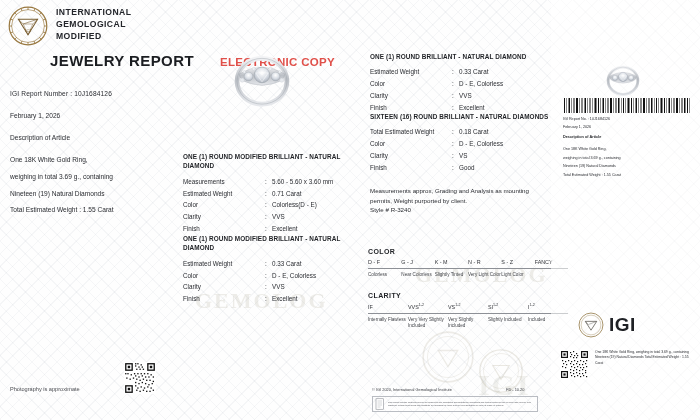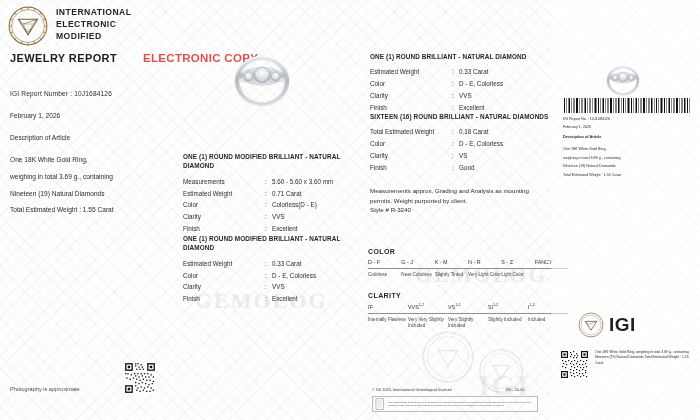--- a/index.html
+++ b/index.html
@@ -37,21 +37,21 @@
   .wm3 { left: 478px; top: 368px; font-size: 30px; color: rgba(150,145,120,0.13); }
 
   
   .header { position: absolute; left: 8px; top: 6px; display: flex; gap: 8px; }
   .seal { width: 40px; height: 40px; flex: 0 0 40px; }
   .org-name {
     font-size: 8.6px; font-weight: bold; line-height: 1.42;
     letter-spacing: 0.45px; color: #23252a;
   }
   .title-row { position: absolute; left: 10px; top: 52px; display: flex; align-items: baseline; gap: 26px; }
-  .jewelry-report-title { font-size: 11px; font-weight: bold; letter-spacing: 0.4px; color: #1b1d21; }
+  .jewelry-report-title { font-size: 15px; font-weight: bold; letter-spacing: 0.4px; color: #1b1d21; margin-left: 40px; }
   .electronic-copy { font-size: 11.5px; font-weight: bold; letter-spacing: 0.3px; color: #e0504a; }
 
   .report-no { position: absolute; left: 10px; top: 90px; font-size: 6.6px; color: #2a2c31; letter-spacing: 0.15px; }
   .report-date { position: absolute; left: 10px; top: 112px; font-size: 6.6px; color: #2a2c31; }
   .desc-heading { position: absolute; left: 10px; top: 134px; font-size: 6.6px; color: #2a2c31; }
   .desc-block { position: absolute; left: 10px; top: 152px; font-size: 6.6px; color: #2a2c31; line-height: 2.55; }
 
   
   .ring-photo { position: absolute; left: 210px; top: 32px; width: 104px; height: 86px; }
   .photo-note { position: absolute; left: 10px; top: 386px; font-size: 5.6px; color: #4a4c51; }
@@ -153,21 +153,21 @@
           <line x1="87" y1="35" x2="94" y2="33"></line>
       </g>
       <path d="M26 33 L74 33 L50 72 Z" fill="none" stroke="#7a5f33" stroke-width="2.6"></path>
       <path d="M26 33 L38 45 L74 33" fill="none" stroke="#7a5f33" stroke-width="1.5"></path>
       <path d="M38 45 L50 72 L62 45 L74 33" fill="none" stroke="#7a5f33" stroke-width="1.2"></path>
       <path d="M38 45 L62 45" fill="none" stroke="#7a5f33" stroke-width="1.2"></path>
       <text x="50" y="64" font-size="11" text-anchor="middle" fill="#7a5f33" font-family="serif">IGI</text>
     </svg>
     <div class="org-name">
       <div>INTERNATIONAL</div>
-      <div>ELECTRONIC</div>
+      <div>GEMOLOGICAL</div>
       <div>MODIFIED</div>
     </div>
   </div>
 
   <div class="title-row">
     <div class="jewelry-report-title">JEWELRY REPORT</div>
     <div class="electronic-copy">ELECTRONIC COPY</div>
   </div>
 
   <div class="report-no">IGI Report Number : 10J1684126</div>

